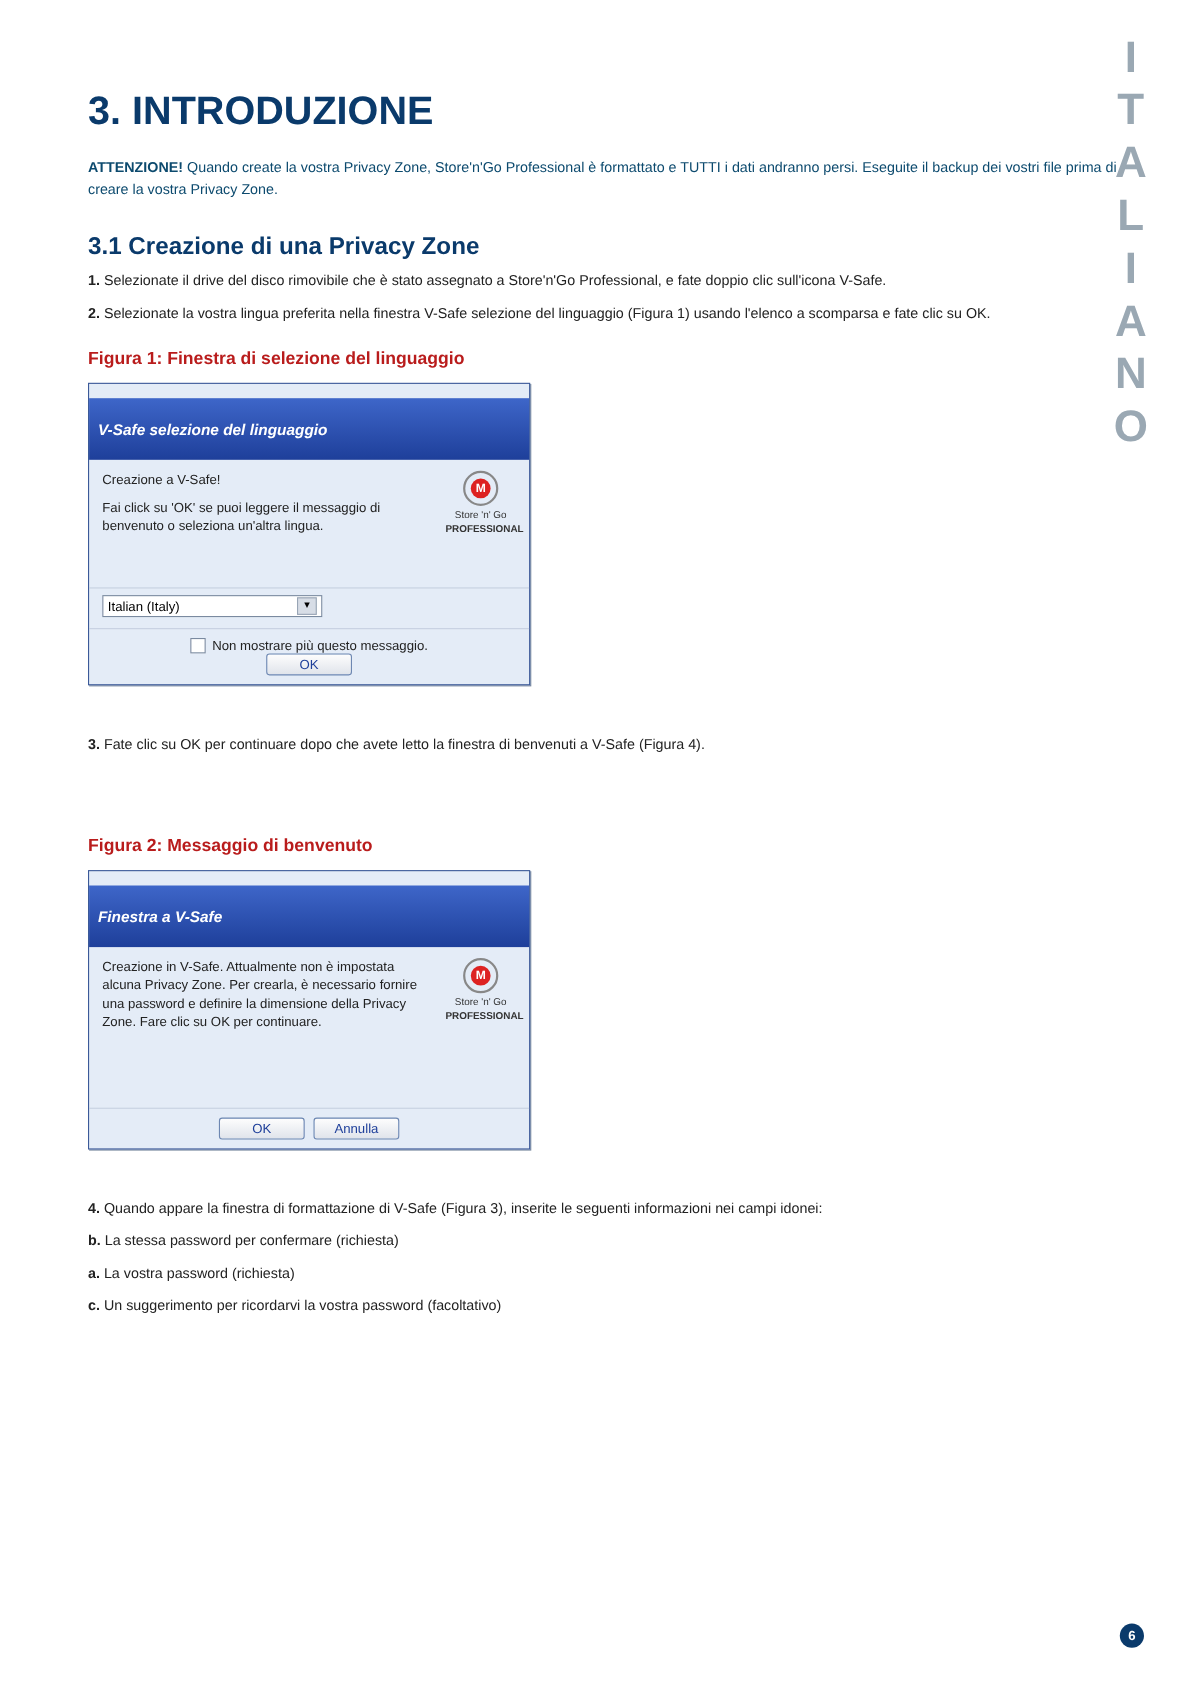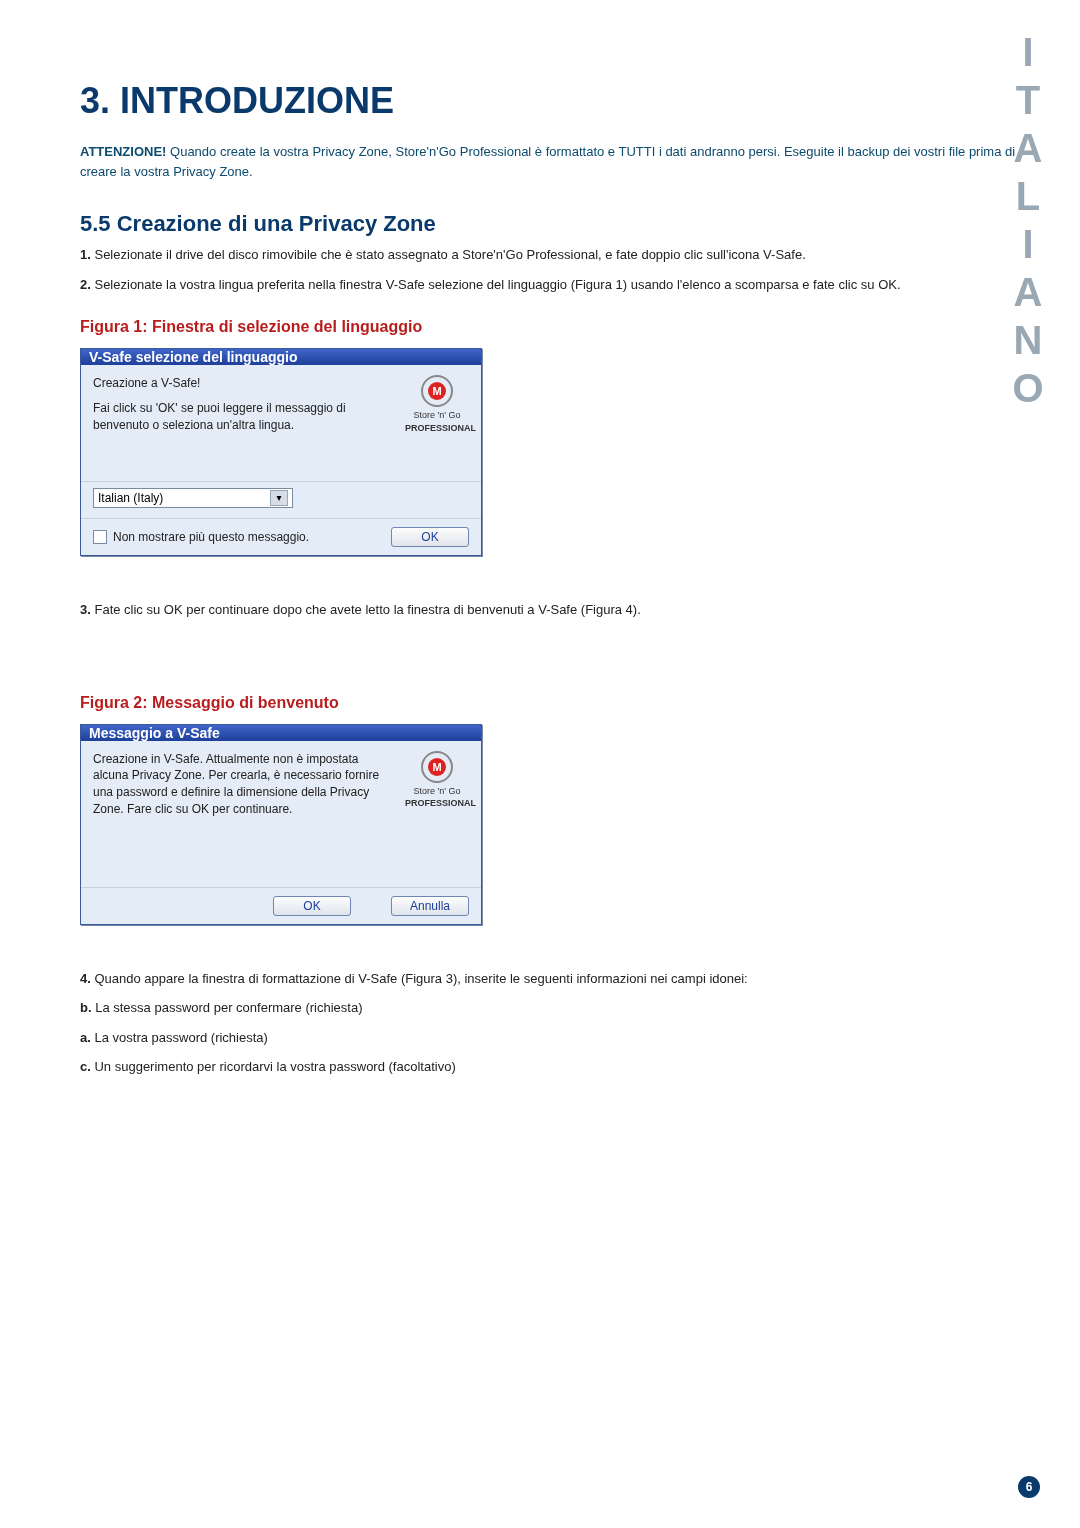--- a/index.html
+++ b/index.html
@@ -64,22 +64,24 @@
     width: 400px;
     border: 1px solid #3b5998;
     background: #e4ecf7;
     box-shadow: 1px 1px 0 #7a8aa0;
     font-family: Tahoma, Arial, sans-serif;
   }
   .dialog-title {
     background: linear-gradient(#3e66c9, #1e3f9a);
     color: #fff;
     font-weight: bold;
+    font-style: italic;
     font-size: 14px;
-    padding: 0 8px;
+    padding: 20px 8px;
+    margin-top: 13px;
   }
   .dialog-body {
     padding: 10px 12px 6px 12px;
     font-size: 12px;
     color: #222;
     line-height: 1.4;
     display: flex;
     justify-content: space-between;
     gap: 10px;
     min-height: 100px;
@@ -133,20 +135,21 @@
     text-align: center;
     font-size: 10px;
     line-height: 14px;
   }
   .dialog-footer {
     padding: 8px 12px;
     border-top: 1px solid #c6d0e0;
     display: flex;
     align-items: center;
     justify-content: space-between;
+    flex-direction: column;
   }
   .chk {
     display: flex;
     align-items: center;
     gap: 6px;
     font-size: 12px;
     color: #222;
   }
   .chk-box {
     width: 12px;
@@ -156,21 +159,20 @@
   }
   .btn {
     min-width: 56px;
     padding: 2px 10px;
     font-size: 12px;
     color: #1e3f9a;
     background: linear-gradient(#fdfdfd, #e0e4eb);
     border: 1px solid #6d87b2;
     border-radius: 3px;
     text-align: center;
-    margin-left: 32px;
   }
   .dialog-footer .btns { display: flex; gap: 8px; }
   .dialog2 .dialog-footer { justify-content: flex-end; }
   .spacer { height: 40px; }
 
   .page-num {
     position: absolute;
     right: 40px;
     bottom: 30px;
     width: 22px;
@@ -190,21 +192,21 @@
 <div class="page">
   <div class="side-label">ITALIANO</div>
 
   <h1>3. INTRODUZIONE</h1>
 
   <div class="warning">
     <b>ATTENZIONE!</b>
     <span>Quando create la vostra Privacy Zone, Store'n'Go Professional è formattato e TUTTI i dati andranno persi. Eseguite il backup dei vostri file prima di creare la vostra Privacy Zone.</span>
   </div>
 
-  <h2>5.5 Creazione di una Privacy Zone</h2>
+  <h2>3.1 Creazione di una Privacy Zone</h2>
 
   <div class="step">
     <b>1.</b>
     <span>Selezionate il drive del disco rimovibile che è stato assegnato a Store'n'Go Professional, e fate doppio clic sull'icona V-Safe.</span>
   </div>
 
   <div class="step">
     <b>2.</b>
     <span>Selezionate la vostra lingua preferita nella finestra V-Safe selezione del linguaggio (Figura 1) usando l'elenco a scomparsa e fate clic su OK.</span>
   </div>
@@ -249,21 +251,21 @@
   <div class="step">
     <b>3.</b>
     <span>Fate clic su OK per continuare dopo che avete letto la finestra di benvenuti a V-Safe (Figura 4).</span>
   </div>
 
   <div class="spacer"></div>
 
   <h3>Figura 2: Messaggio di benvenuto</h3>
 
   <div class="dialog dialog2">
-    <div class="dialog-title">Messaggio a V-Safe</div>
+    <div class="dialog-title">Finestra a V-Safe</div>
     <div class="dialog-body" style="min-height:130px">
       <div class="text">Creazione in V-Safe. Attualmente non è impostata alcuna Privacy Zone. Per crearla, è necessario fornire una password e definire la dimensione della Privacy Zone. Fare clic su OK per continuare.</div>
       <div class="logo">
         <div class="logo-circle">
           <div class="logo-inner">M</div>
         </div>
         <div>Store 'n' Go</div>
         <div style="font-weight:bold">PROFESSIONAL</div>
       </div>
     </div>

